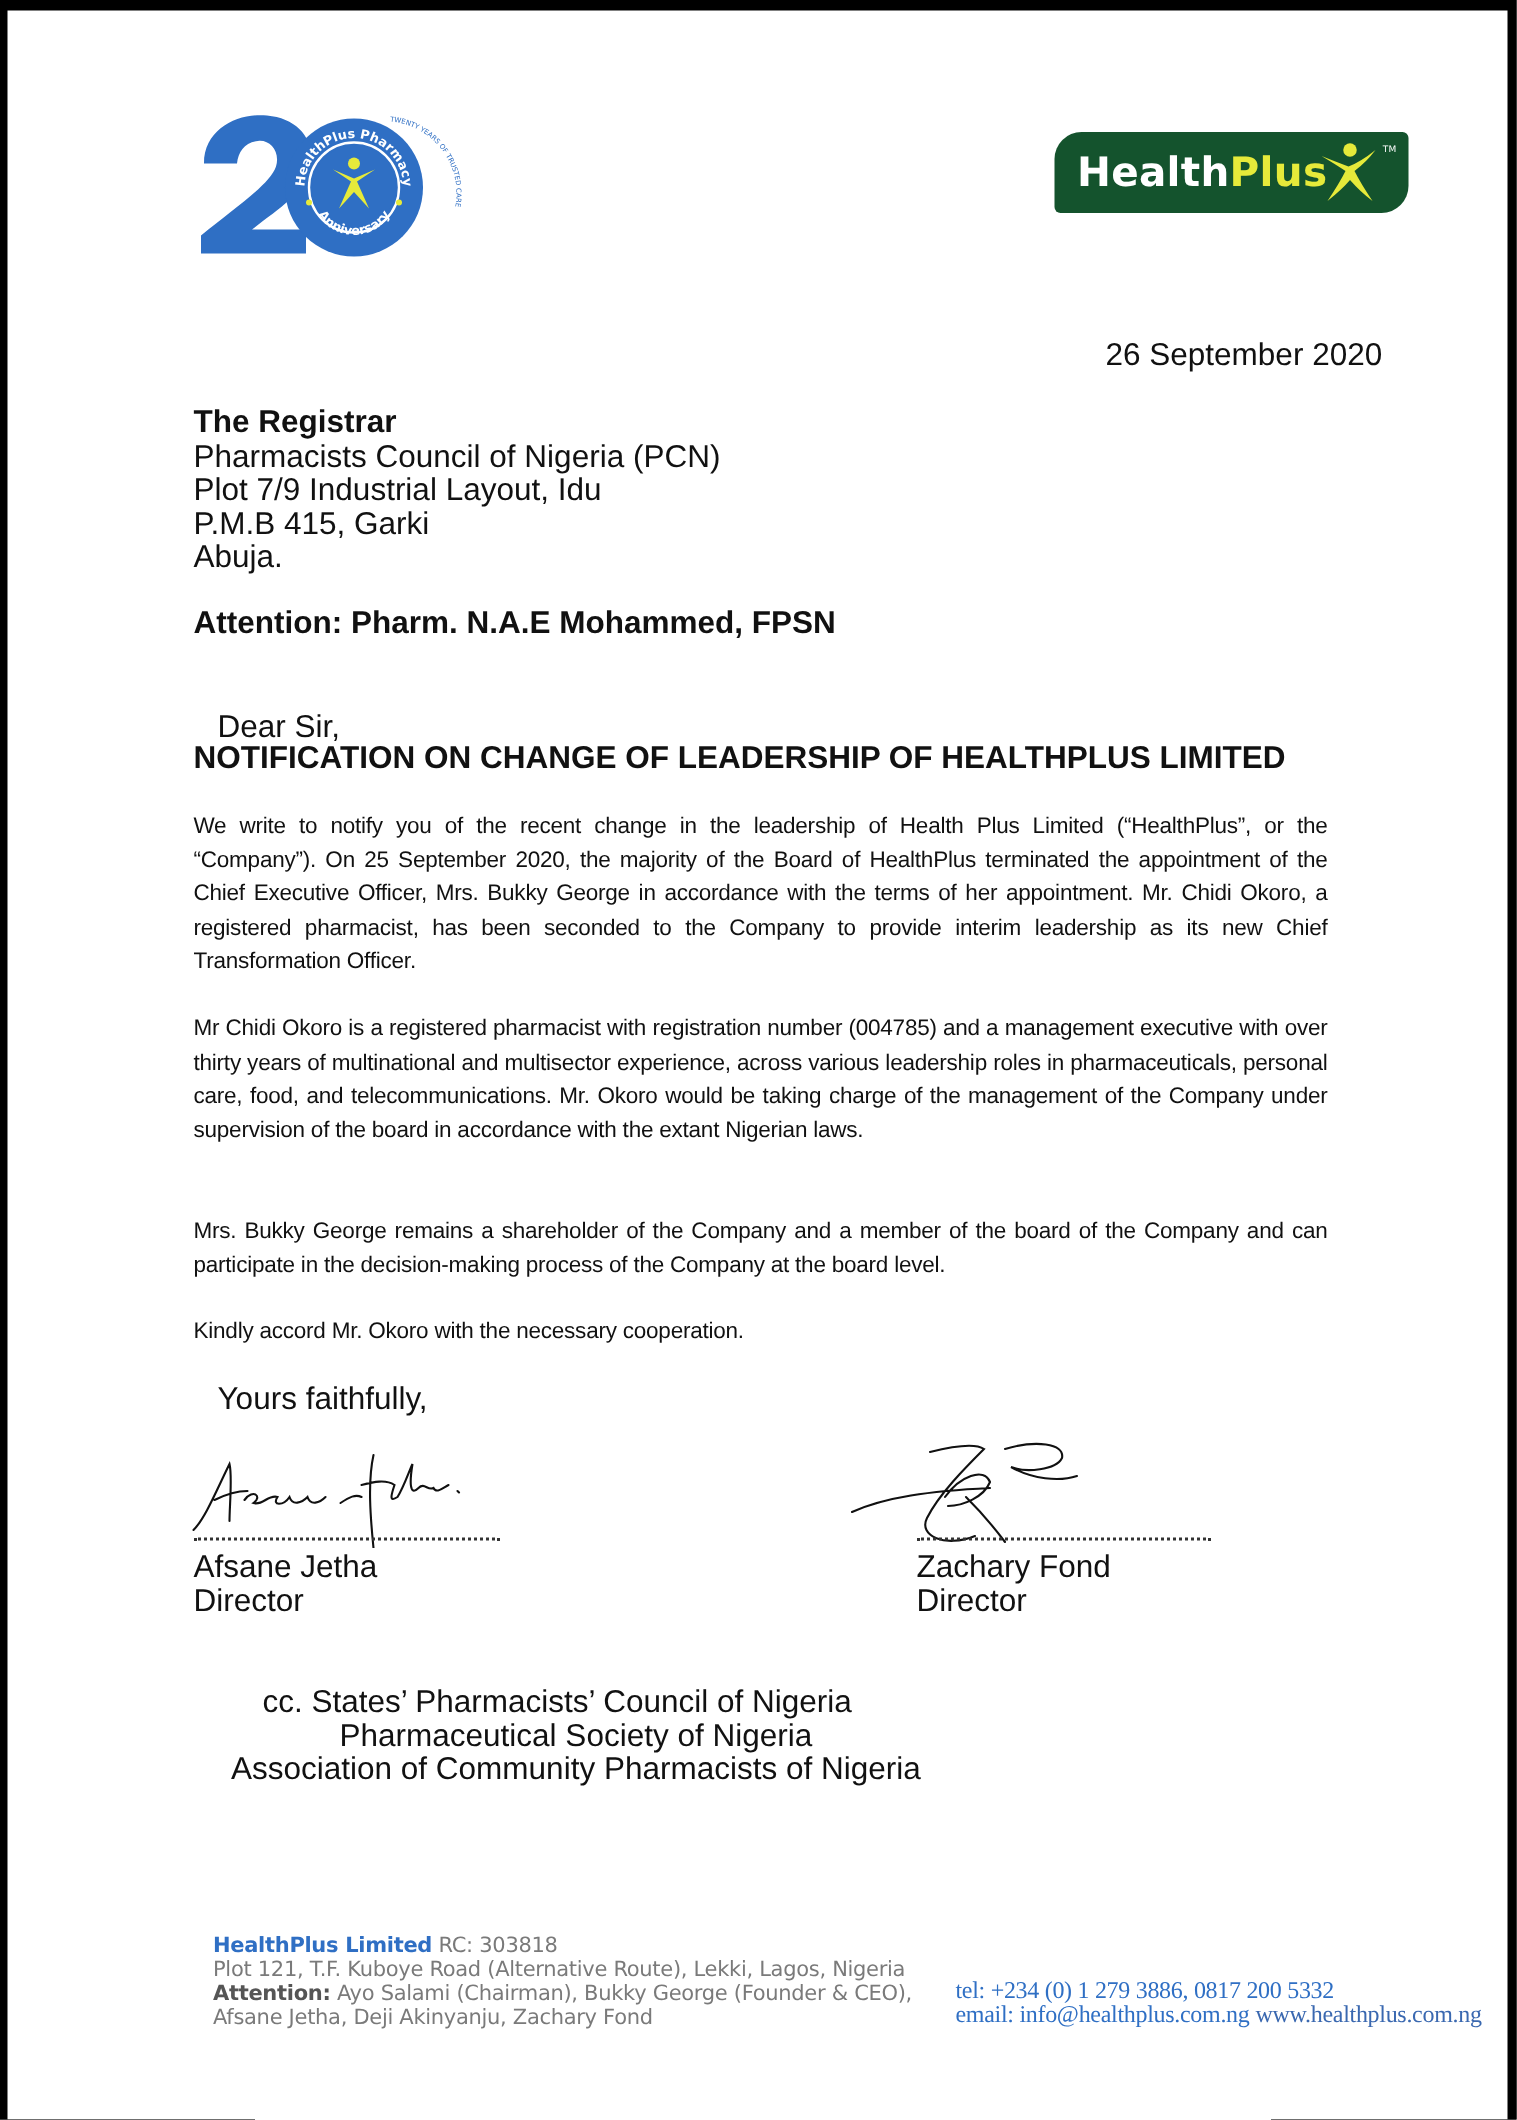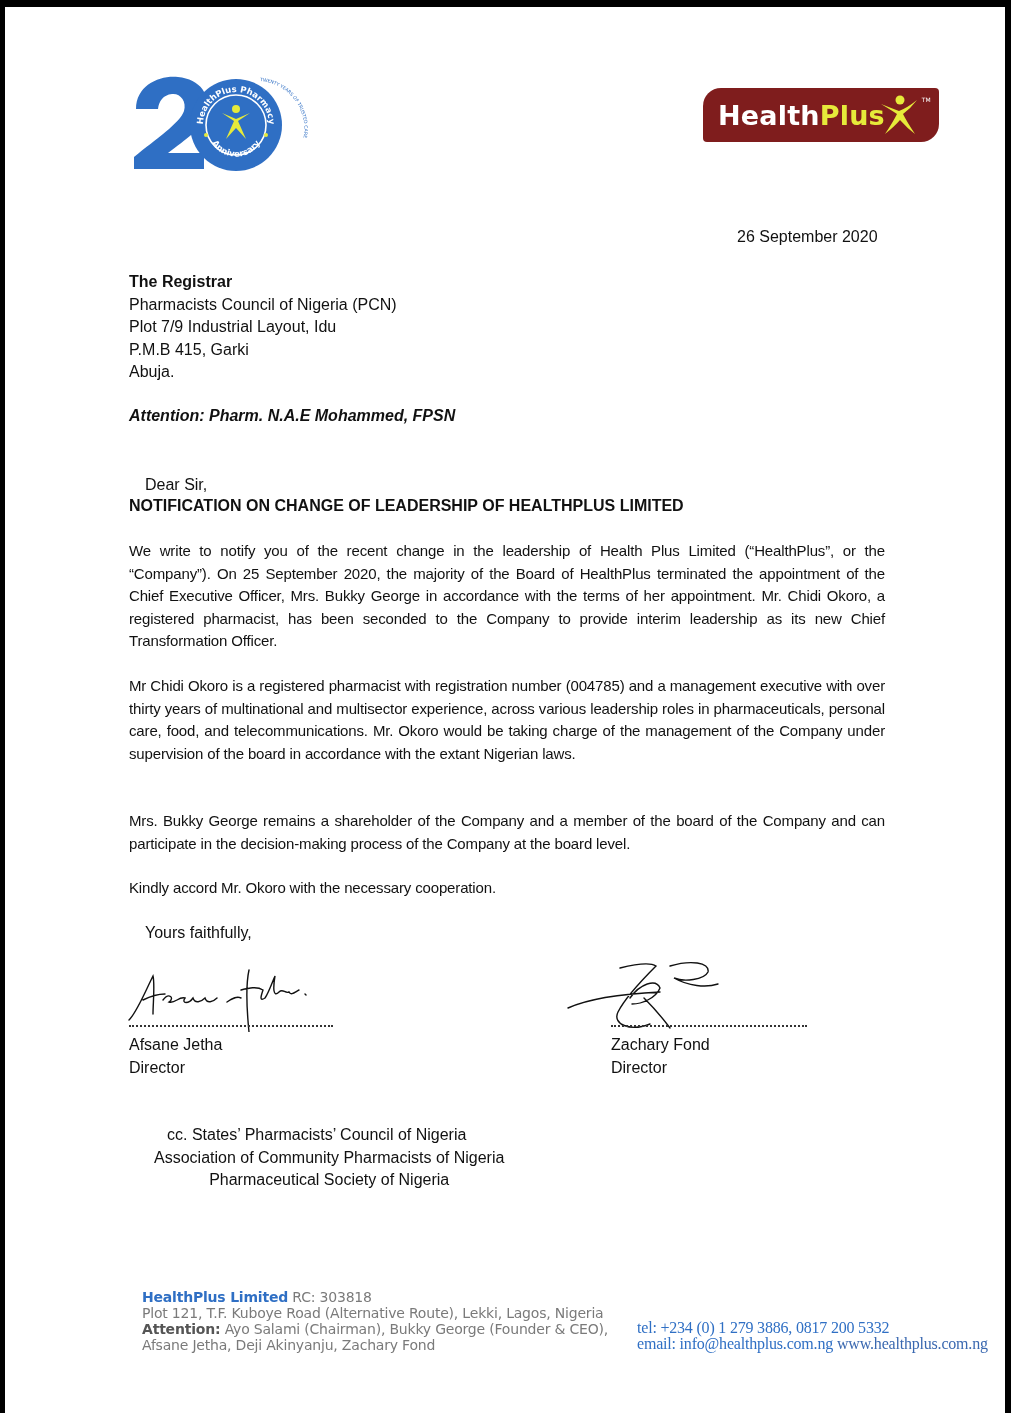--- a/index.html
+++ b/index.html
@@ -15,44 +15,44 @@
   }
 
   
   .anniv-logo { position: absolute; left: 125px; top: 66px; width: 180px; height: 104px; }
   .anniv-logo svg { width: 100%; height: 100%; }
 
   
   .brand-logo {
     position: absolute; left: 698px; top: 81px;
     width: 236px; height: 54px;
-    background: #7f1d1d;
+    background: #14532d;
     border-radius: 18px 4px 18px 4px;
     display: flex; align-items: center;
     padding-left: 15px;
     font-family: "DejaVu Sans", sans-serif;
     font-weight: bold;
     font-size: 27px;
     letter-spacing: 0.2px;
   }
   .brand-logo .health { color: #ffffff; }
   .brand-logo .plus { color: #e6ea3a; }
   .brand-logo .figure { position: absolute; right: 20px; top: 6px; width: 40px; height: 42px; }
   .brand-logo .tm { position: absolute; right: 8px; top: 8px; font-size: 6px; color: #fff; font-weight: normal; }
 
   
-  .text { position: absolute; font-family: "Liberation Sans", sans-serif; font-size: 16px; line-height: 22.5px; color: #111; }
+  .text { position: absolute; font-family: "Liberation Sans", sans-serif; font-size: 21px; line-height: 22.5px; color: #111; }
   .bold { font-weight: bold; }
 
   .date { left: 732px; top: 219px; }
 
   .address { left: 124px; top: 264px; }
   .address div { white-space: nowrap; }
 
-  .attention { left: 124px; top: 398px; font-style: italic; }
+  .attention { left: 124px; top: 398px; }
   .salutation { left: 140px; top: 443px; margin-top: 24px; }
   .subject { left: 124px; top: 488px; }
 
   .para {
     left: 124px; width: 756px;
     text-align: justify;
     font-size: 15px;
     letter-spacing: -0.15px;
   }
   .p1 { top: 533px; }
@@ -177,22 +177,22 @@
     <div>Afsane Jetha</div>
     <div>Director</div>
   </div>
   <div class="text signer-right">
     <div>Zachary Fond</div>
     <div>Director</div>
   </div>
 
   <div class="text cc">
     <div><span>cc.</span> <span>States’ Pharmacists’ Council of Nigeria</span></div>
+    <div class="indent">Pharmaceutical Society of Nigeria</div>
     <div class="indent">Association of Community Pharmacists of Nigeria</div>
-    <div class="indent">Pharmaceutical Society of Nigeria</div>
   </div>
 
   <div class="footer-left">
     <div><span class="co">HealthPlus Limited</span> <span>RC: 303818</span></div>
     <div>Plot 121, T.F. Kuboye Road (Alternative Route), Lekki, Lagos, Nigeria</div>
     <div><span class="lbl">Attention:</span> <span>Ayo Salami (Chairman), Bukky George (Founder &amp; CEO),</span></div>
     <div>Afsane Jetha, Deji Akinyanju, Zachary Fond</div>
   </div>
   <div class="footer-right">
     <div>tel: +234 (0) 1 279 3886, 0817 200 5332</div>

